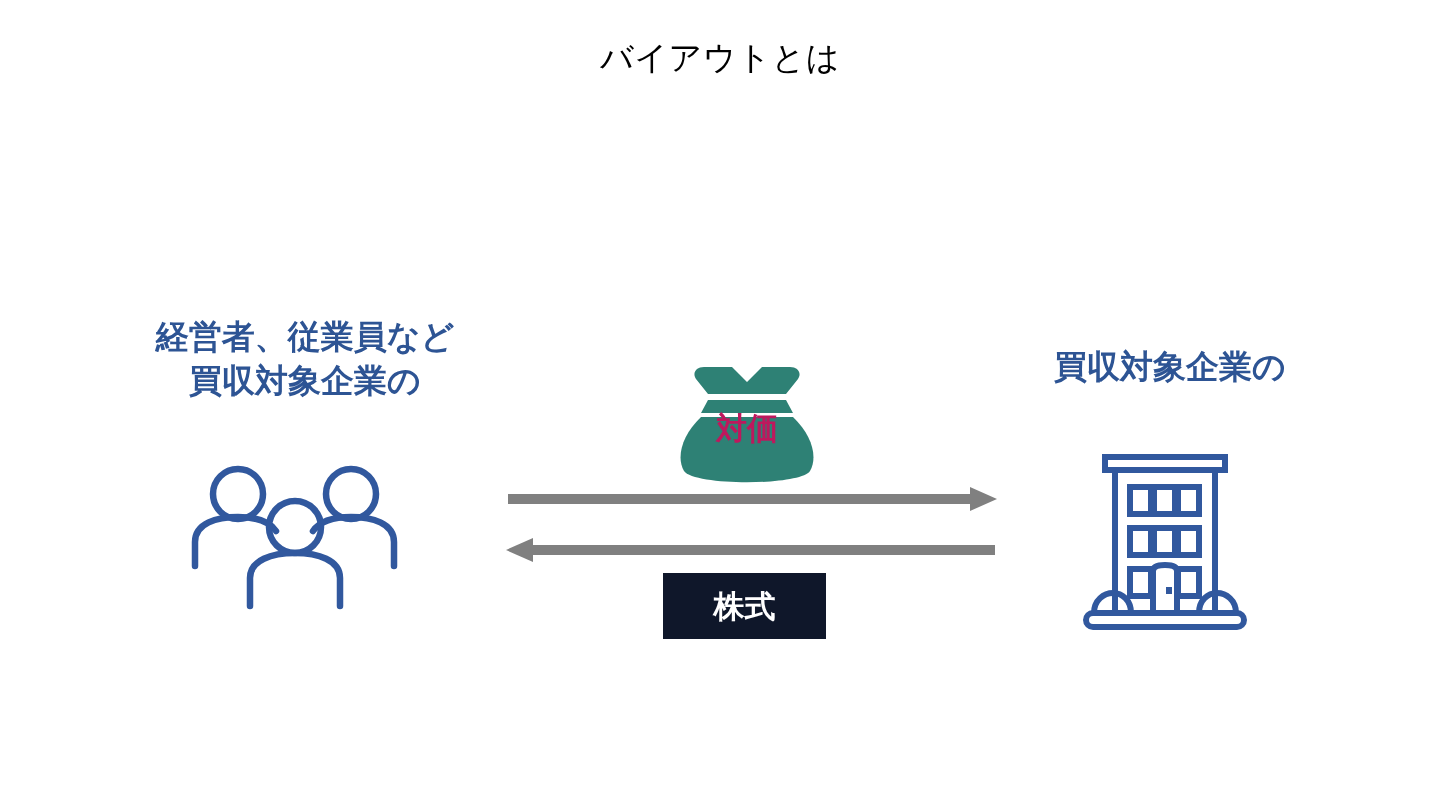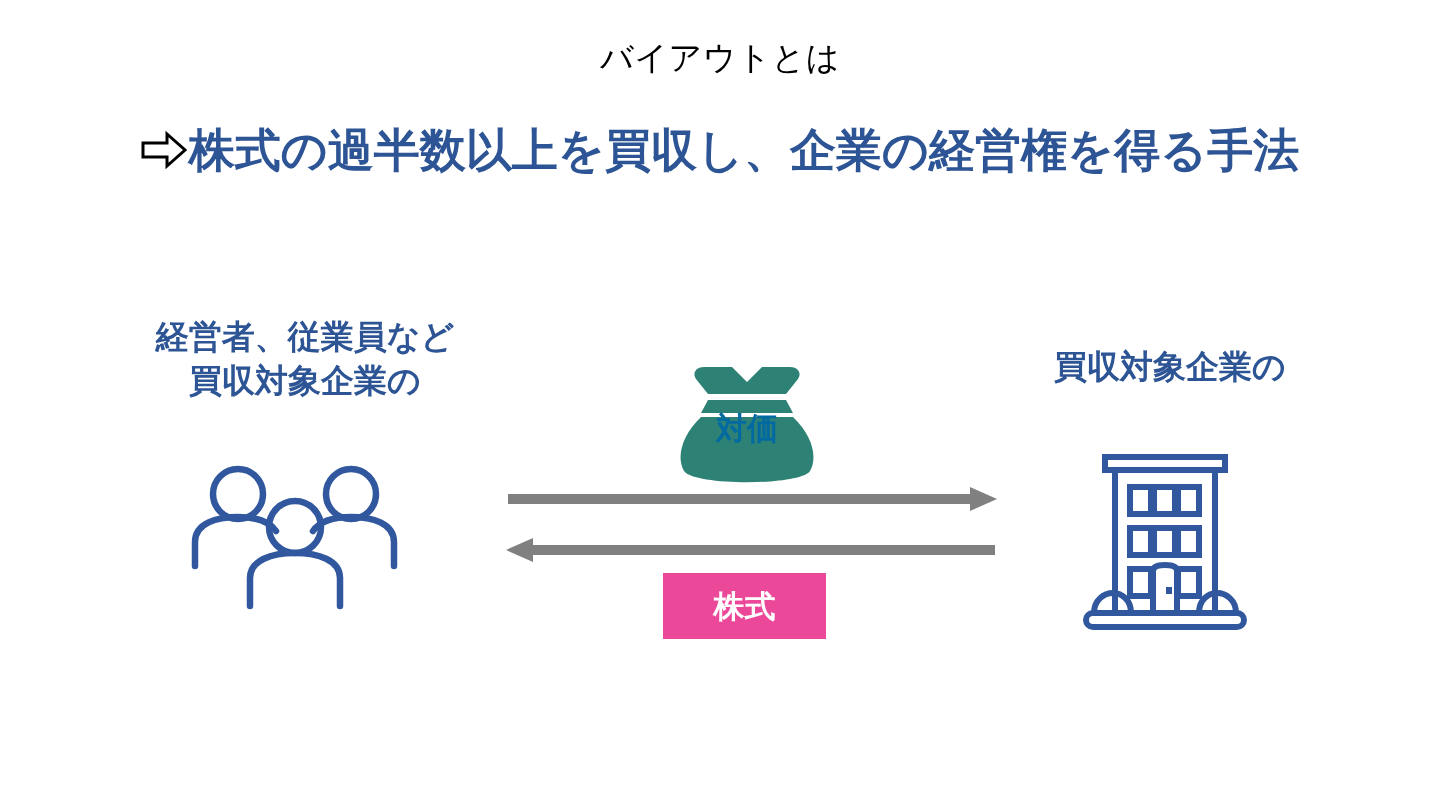--- a/index.html
+++ b/index.html
@@ -110,66 +110,60 @@
     height: 135px;
   }
   .moneybag-label {
     position: absolute;
     left: 672px;
     top: 413px;
     width: 150px;
     text-align: center;
     font-size: 31px;
     font-weight: bold;
-    color: #0369a1;
+    color: #be185d;
     line-height: 1;
     pointer-events: none;
   }
 
   
   .arrows {
     position: absolute;
     left: 500px;
     top: 482px;
     width: 505px;
     height: 85px;
   }
 
   
   .stock-box {
     position: absolute;
     left: 663px;
     top: 573px;
     width: 163px;
     height: 66px;
-    background: #ec4899;
+    background: #0f172a;
     display: flex;
     align-items: center;
     justify-content: center;
   }
   .stock-box-label {
     font-size: 31px;
     font-weight: bold;
     color: #ffffff;
     line-height: 1;
   }
 </style>
 </head>
 <body>
 
 <div id="slide">
 
   <div class="title">バイアウトとは</div>
 
-  <div class="subtitle-row">
-    <svg class="subtitle-arrow" viewBox="0 0 46 40">
-      <path d="M2 13 L26 13 L26 4 L44 20 L26 36 L26 27 L2 27 Z" fill="#ffffff" stroke="#000000" stroke-width="3" stroke-linejoin="miter"></path>
-    </svg>
-    <div class="subtitle-text">株式の過半数以上を買収し、企業の経営権を得る手法</div>
-  </div>
 
   <div class="label-left">
     <div>経営者、従業員など</div>
     <div>買収対象企業の</div>
   </div>
 
   <div class="label-right">買収対象企業の</div>
 
   <svg class="people-icon" viewBox="0 0 240 150">
     <g fill="none" stroke="#31589e" stroke-width="6.5" stroke-linecap="round">

